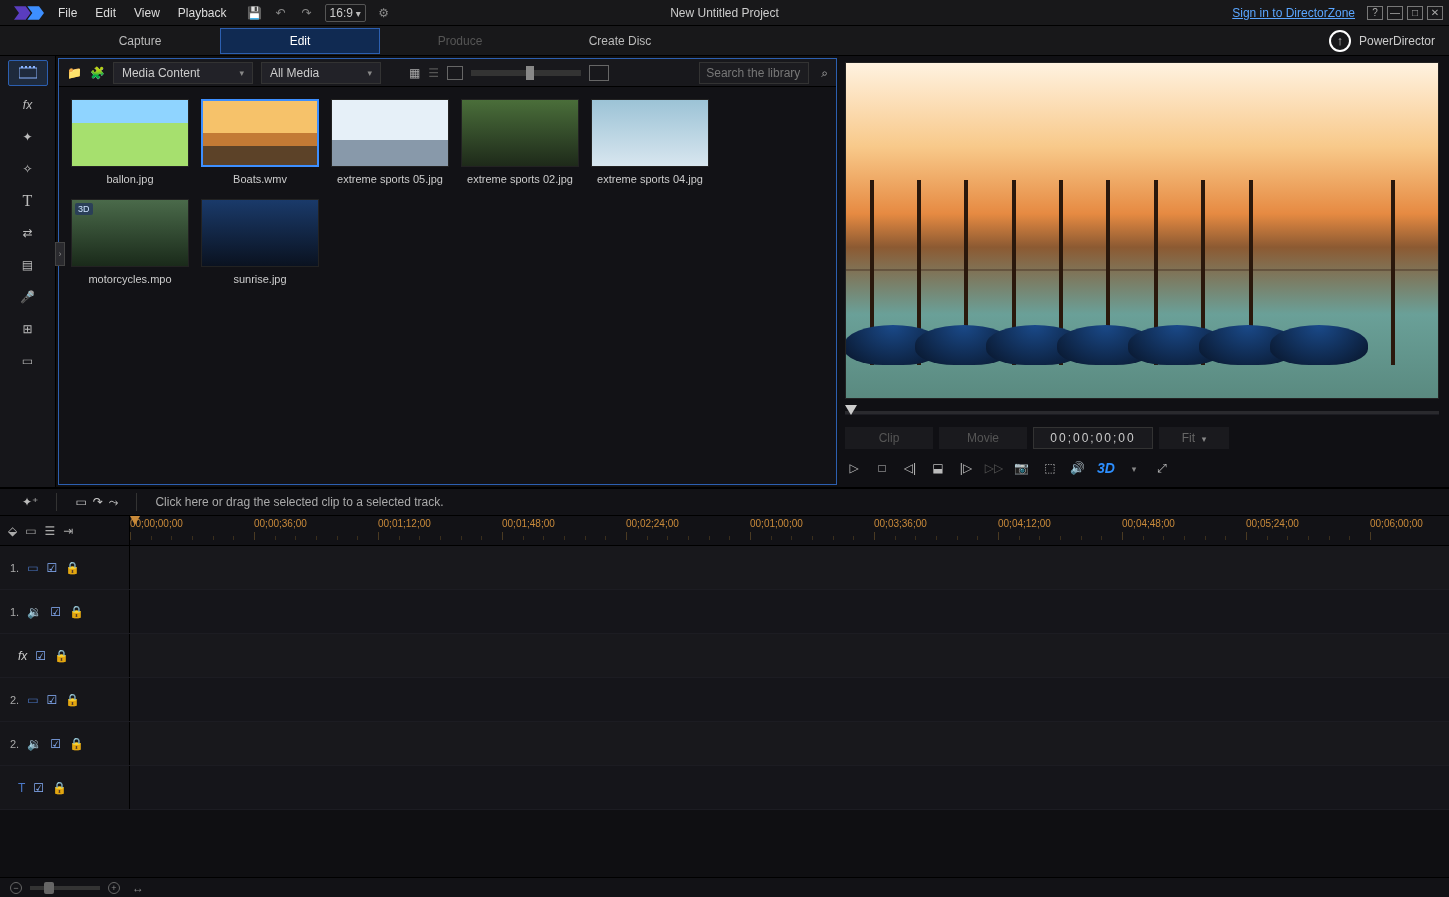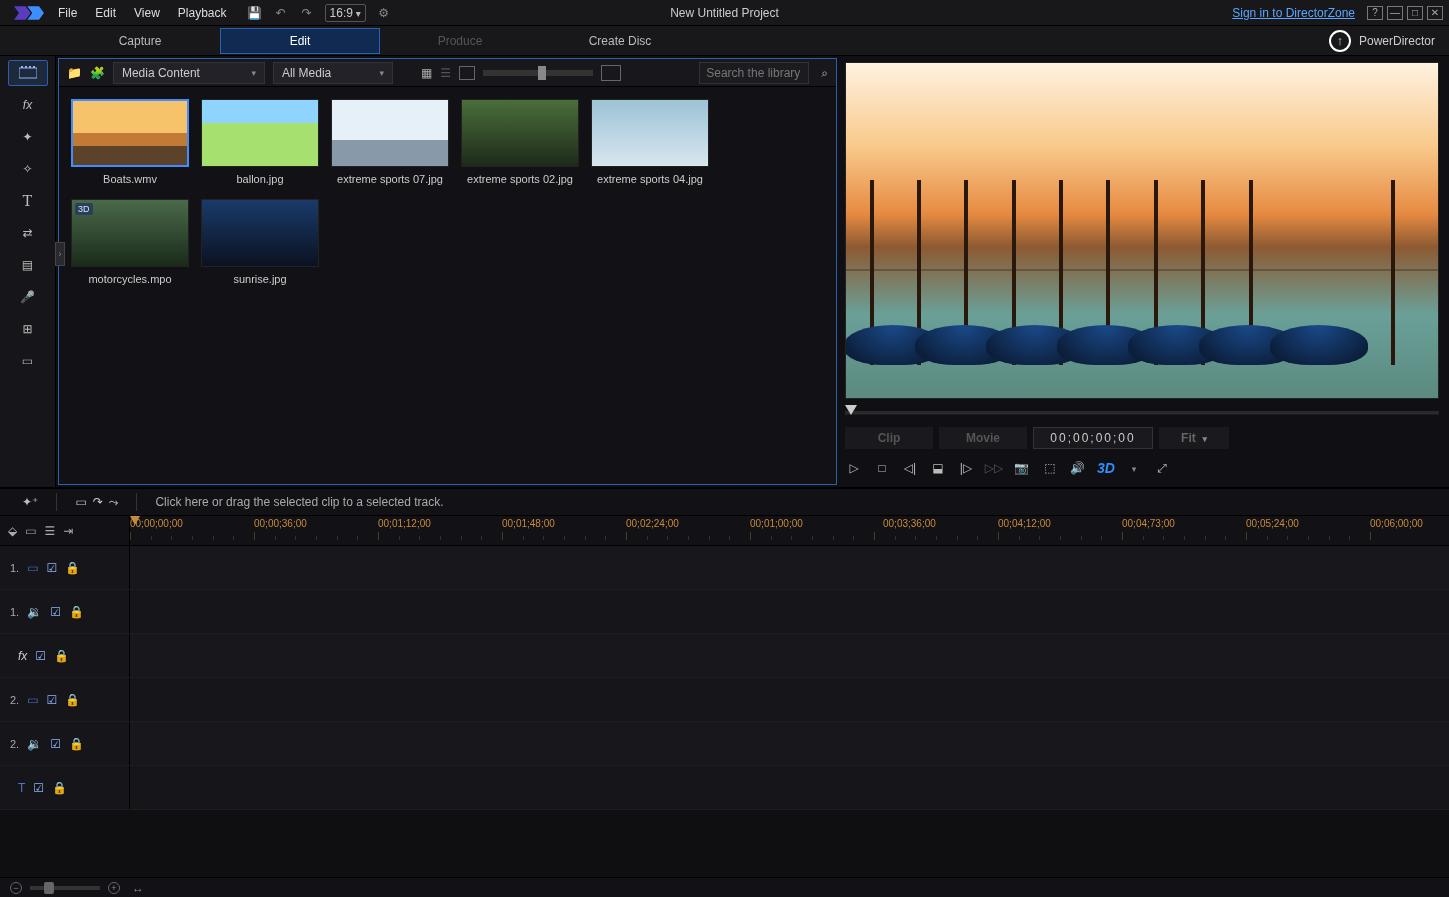--- a/index.html
+++ b/index.html
@@ -36,41 +36,41 @@
 .vtool .vbtn { width:40px; height:26px; display:flex; align-items:center; justify-content:center; color:#bbb; cursor:pointer; border-radius:2px; }
 .vtool .vbtn.sel { background:#1e2a3c; border:1px solid #2c5fb0; }
 .vtool .expand { position:absolute; right:-10px; top:186px; width:10px; height:24px; background:#2a2a2e; border:1px solid #444; display:flex; align-items:center; justify-content:center; font-size:9px; color:#888; }
 
 
 .library { flex:1; display:flex; flex-direction:column; border:1px solid #2c5fb0; margin:2px; background:#121216; min-width:0; }
 .lib-toolbar { height:28px; background:#18181c; display:flex; align-items:center; gap:8px; padding:0 8px; border-bottom:1px solid #000; }
 .lib-toolbar .icn { color:#aaa; }
 .dd { background:#222228; border:1px solid #333; height:22px; display:flex; align-items:center; padding:0 8px; gap:14px; color:#ccc; }
 .dd .ar { margin-left:auto; font-size:9px; color:#888; }
-.dd.w1 { width:152px; } .dd.w2 { width:120px; }
+.dd.w1 { width:140px; } .dd.w2 { width:120px; }
 .slider { width:110px; height:6px; background:#333; position:relative; display:flex; align-items:center; }
 .slider .knob { position:absolute; left:50%; width:8px; height:14px; background:#888; }
 .sqicn { width:16px; height:14px; border:1px solid #666; }
 .search { margin-left:auto; background:#1c1c20; border:1px solid #333; height:22px; width:110px; padding:0 6px; color:#888; display:flex; align-items:center; }
 .lib-grid { flex:1; overflow:auto; padding:12px; display:flex; flex-wrap:wrap; gap:14px 12px; align-content:flex-start; position:relative; }
 .lib-grid::-webkit-scrollbar{width:10px;} .lib-grid::-webkit-scrollbar-track{background:#1a1a1e;} .lib-grid::-webkit-scrollbar-thumb{background:#333;}
 .clip { width:118px; display:flex; flex-direction:column; align-items:center; gap:6px; cursor:pointer; }
 .thumb { width:118px; height:68px; background:#333; border:1px solid #222; position:relative; overflow:hidden; }
 .clip.sel .thumb { border:2px solid #3d8fff; }
 .clip .name { font-size:11px; color:#ccc; text-align:center; white-space:nowrap; overflow:hidden; text-overflow:ellipsis; max-width:118px; }
 .badge3d { position:absolute; top:3px; left:3px; background:rgba(40,60,90,.9); color:#cfe4ff; font-size:9px; padding:1px 3px; border-radius:2px; }
 
 
 .preview { width:610px; display:flex; flex-direction:column; padding:6px 10px 6px 6px; background:#101014; }
 .preview-canvas { flex:1; background:#000; border:1px solid #222; position:relative; overflow:hidden; }
 .scrub { height:16px; position:relative; margin-top:6px; }
 .scrub .track{ position:absolute; left:0; right:0; top:6px; height:4px; background:#2a2a2e; }
 .scrub .head { position:absolute; left:0; top:0; width:0; height:0; border-left:6px solid transparent; border-right:6px solid transparent; border-top:10px solid #ccc; }
 .pv-controls1 { height:26px; display:flex; align-items:center; gap:6px; margin-top:4px; }
-.pv-tab { flex:0 0 88px; height:22px; background:#1a1a1e; display:flex; align-items:center; justify-content:center; color:#555;font-weight:bold; }
+.pv-tab { flex:0 0 88px; height:22px; background:#1a1a1e; display:flex; align-items:center; justify-content:center; color:#555; }
 .tc { width:120px; height:22px; background:#1a1a1e; border:1px solid #333; display:flex; align-items:center; justify-content:center; letter-spacing:2px; }
 .pv-controls2 { height:26px; display:flex; align-items:center; gap:10px; margin-top:4px; }
 .pv-controls2 .pb { width:18px; height:18px; display:flex; align-items:center; justify-content:center; color:#bbb; cursor:pointer; }
 .pb.threeD { color:#2d8fff; font-weight:bold; font-style:italic; font-size:14px; }
 
 
 .dragbar { height:28px; background:#121216; display:flex; align-items:center; gap:18px; padding:0 22px; border-top:1px solid #000; border-bottom:1px solid #000; }
 .dragbar .hint { color:#aaa; }
 .vsep { width:1px; height:18px; background:#333; }
 
@@ -207,31 +207,31 @@
       <div class="slider">
           <div class="knob"></div>
         </div>
       <div class="sqicn" style="width:20px;height:16px;"></div>
       <div class="search">
           <span style="color:#777">Search the library</span>
         </div>
       <span class="icn" style="margin-left:4px;">⌕</span>
     </div>
     <div class="lib-grid" id="lib-grid">
+        <div class="clip">
+          <div class="thumb th-balloon"></div>
+          <div class="name">ballon.jpg</div>
+        </div>
         <div class="clip sel">
           <div class="thumb th-boats"></div>
           <div class="name">Boats.wmv</div>
         </div>
         <div class="clip">
-          <div class="thumb th-balloon"></div>
-          <div class="name">ballon.jpg</div>
-        </div>
-        <div class="clip">
           <div class="thumb th-sport1"></div>
-          <div class="name">extreme sports 07.jpg</div>
+          <div class="name">extreme sports 05.jpg</div>
         </div>
         <div class="clip">
           <div class="thumb th-sport2"></div>
           <div class="name">extreme sports 02.jpg</div>
         </div>
         <div class="clip">
           <div class="thumb th-sport4"></div>
           <div class="name">extreme sports 04.jpg</div>
         </div>
         <div class="clip">
@@ -356,35 +356,35 @@
         <div class="rminor" style="left: 558px;"></div>
         <div class="rminor" style="left: 578.667px;"></div>
         <div class="rminor" style="left: 599.333px;"></div>
         <div class="rlabel" style="left: 620px;">00;01;00;00</div>
         <div class="rtick" style="left: 620px;"></div>
         <div class="rminor" style="left: 640.667px;"></div>
         <div class="rminor" style="left: 661.333px;"></div>
         <div class="rminor" style="left: 682px;"></div>
         <div class="rminor" style="left: 702.667px;"></div>
         <div class="rminor" style="left: 723.333px;"></div>
-        <div class="rlabel" style="left: 744px; margin-left: 9px;">00;03;36;00</div>
+        <div class="rlabel" style="left: 744px;">00;03;36;00</div>
         <div class="rtick" style="left: 744px;"></div>
         <div class="rminor" style="left: 764.667px;"></div>
         <div class="rminor" style="left: 785.333px;"></div>
         <div class="rminor" style="left: 806px;"></div>
         <div class="rminor" style="left: 826.667px;"></div>
         <div class="rminor" style="left: 847.333px;"></div>
         <div class="rlabel" style="left: 868px;">00;04;12;00</div>
         <div class="rtick" style="left: 868px;"></div>
         <div class="rminor" style="left: 888.667px;"></div>
         <div class="rminor" style="left: 909.333px;"></div>
         <div class="rminor" style="left: 930px;"></div>
         <div class="rminor" style="left: 950.667px;"></div>
         <div class="rminor" style="left: 971.333px;"></div>
-        <div class="rlabel" style="left: 992px;">00;04;73;00</div>
+        <div class="rlabel" style="left: 992px;">00;04;48;00</div>
         <div class="rtick" style="left: 992px;"></div>
         <div class="rminor" style="left: 1012.67px;"></div>
         <div class="rminor" style="left: 1033.33px;"></div>
         <div class="rminor" style="left: 1054px;"></div>
         <div class="rminor" style="left: 1074.67px;"></div>
         <div class="rminor" style="left: 1095.33px;"></div>
         <div class="rlabel" style="left: 1116px;">00;05;24;00</div>
         <div class="rtick" style="left: 1116px;"></div>
         <div class="rminor" style="left: 1136.67px;"></div>
         <div class="rminor" style="left: 1157.33px;"></div>

